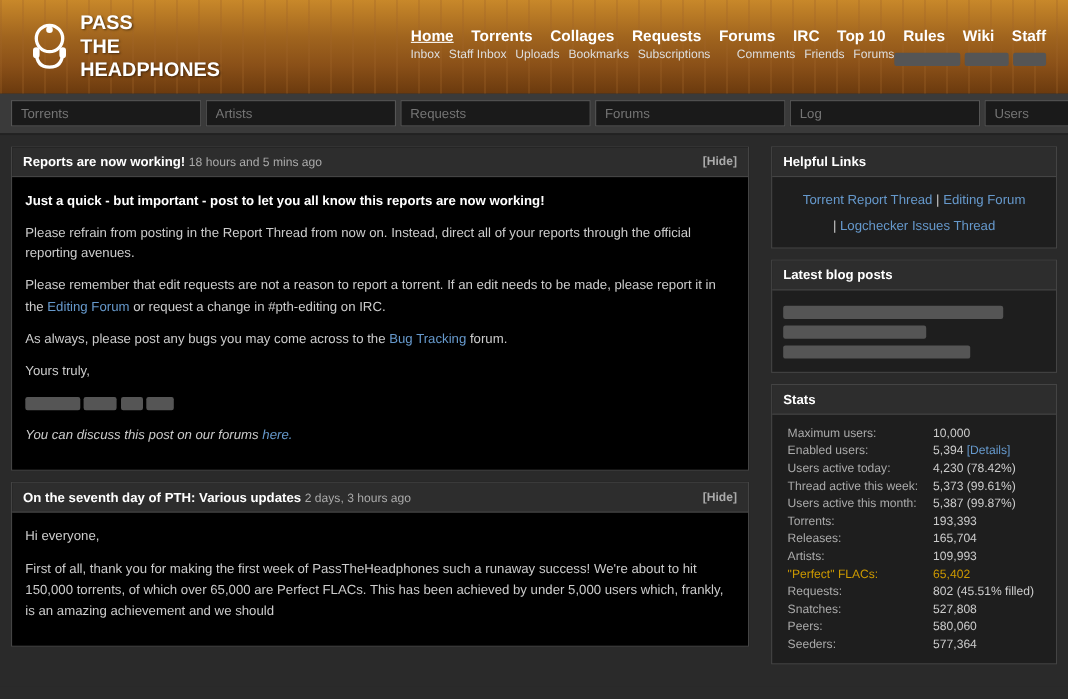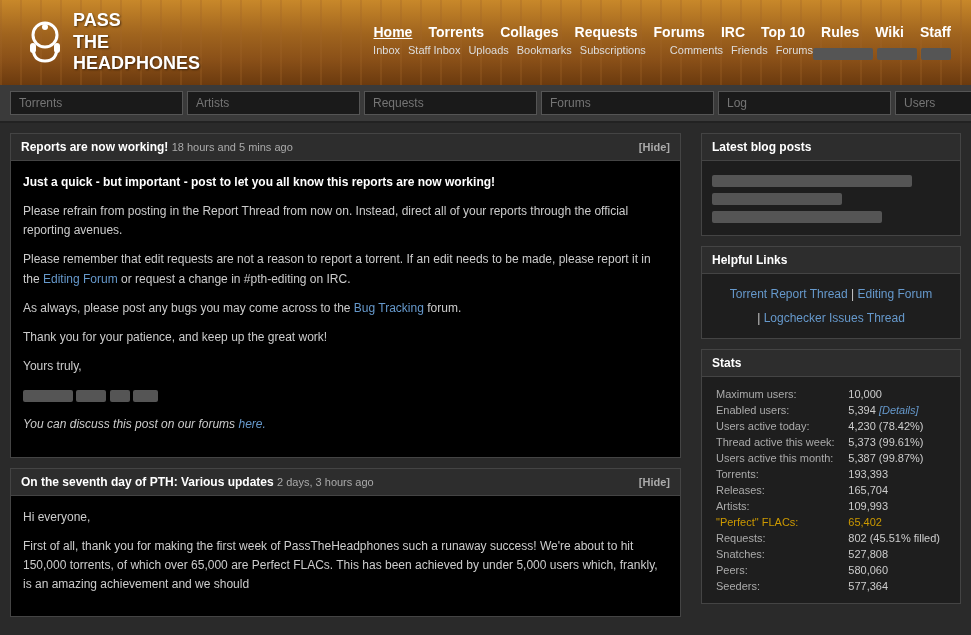--- a/index.html
+++ b/index.html
@@ -235,21 +235,20 @@
       font-size: 11px;
       color: #ccc;
     }
 
     .stats-table tr td:first-child {
       color: #aaa;
     }
 
     .stats-table tr td a {
       color: #6699cc;
-      font-style: italic;
     }
 
     .header-user-info {
       display: flex;
       flex-direction: row;
       align-items: flex-start;
       font-size: 11px;
     }
 
     .header-user-blurred {
@@ -341,21 +340,20 @@
         <p>
           Please remember that edit requests are not a reason to report a torrent. If an edit needs to be made, please report it in the 
           <a href="#">Editing Forum</a>
           or request a change in #pth-editing on IRC.
         </p>
         <p>
           As always, please post any bugs you may come across to the 
           <a href="#">Bug Tracking</a>
           forum.
         </p>
-        <p>Thank you for your patience, and keep up the great work!</p>
         <p>Yours truly,</p>
         <p>
           <span class="blurred-text" style="width:50px;">&nbsp;</span>
           <span class="blurred-text" style="width:30px;">&nbsp;</span>
           <span class="blurred-text" style="width:20px;">&nbsp;</span>
           <span class="blurred-text" style="width:25px;">&nbsp;</span>
         </p>
         <p class="italic-link">
           <em>You can discuss this post on our forums <a href="#">here.</a></em>
         </p>
@@ -374,49 +372,49 @@
         <p>Hi everyone,</p>
         <p>
           First of all, thank you for making the first week of PassTheHeadphones such a runaway success! We're about to hit 150,000 torrents, of which over 65,000 are Perfect FLACs. This has been achieved by under 5,000 users which, frankly, is an amazing achievement and we should
         </p>
       </div>
     </div>
 
   </div>
 
   <div id="right-panel">
+
+    <div class="widget-box">
+      <div class="widget-header">Helpful Links</div>
+      <div class="widget-body helpful-links">
+        <a href="#">Torrent Report Thread</a>
+        |
+        <a href="#">Editing Forum</a>
+        <br>
+        |
+        <a href="#">Logchecker Issues Thread</a>
+      </div>
+    </div>
 
     <div class="widget-box">
       <div class="widget-header">Latest blog posts</div>
       <div class="widget-body">
         <div class="blog-blurred">
           <span class="blurred-text" style="width:200px;">&nbsp;</span>
         </div>
         <div class="blog-blurred">
           <span class="blurred-text" style="width:130px;">&nbsp;</span>
         </div>
         <div class="blog-blurred">
           <span class="blurred-text" style="width:170px;">&nbsp;</span>
         </div>
       </div>
     </div>
 
     <div class="widget-box">
-      <div class="widget-header">Helpful Links</div>
-      <div class="widget-body helpful-links">
-        <a href="#">Torrent Report Thread</a>
-        |
-        <a href="#">Editing Forum</a>
-        <br>
-        |
-        <a href="#">Logchecker Issues Thread</a>
-      </div>
-    </div>
-
-    <div class="widget-box">
       <div class="widget-header">Stats</div>
       <div class="widget-body">
         <table class="stats-table">
           <tbody>
               <tr>
             <td>Maximum users:</td>
             <td>10,000</td>
           </tr>
           <tr>
             <td>Enabled users:</td>

